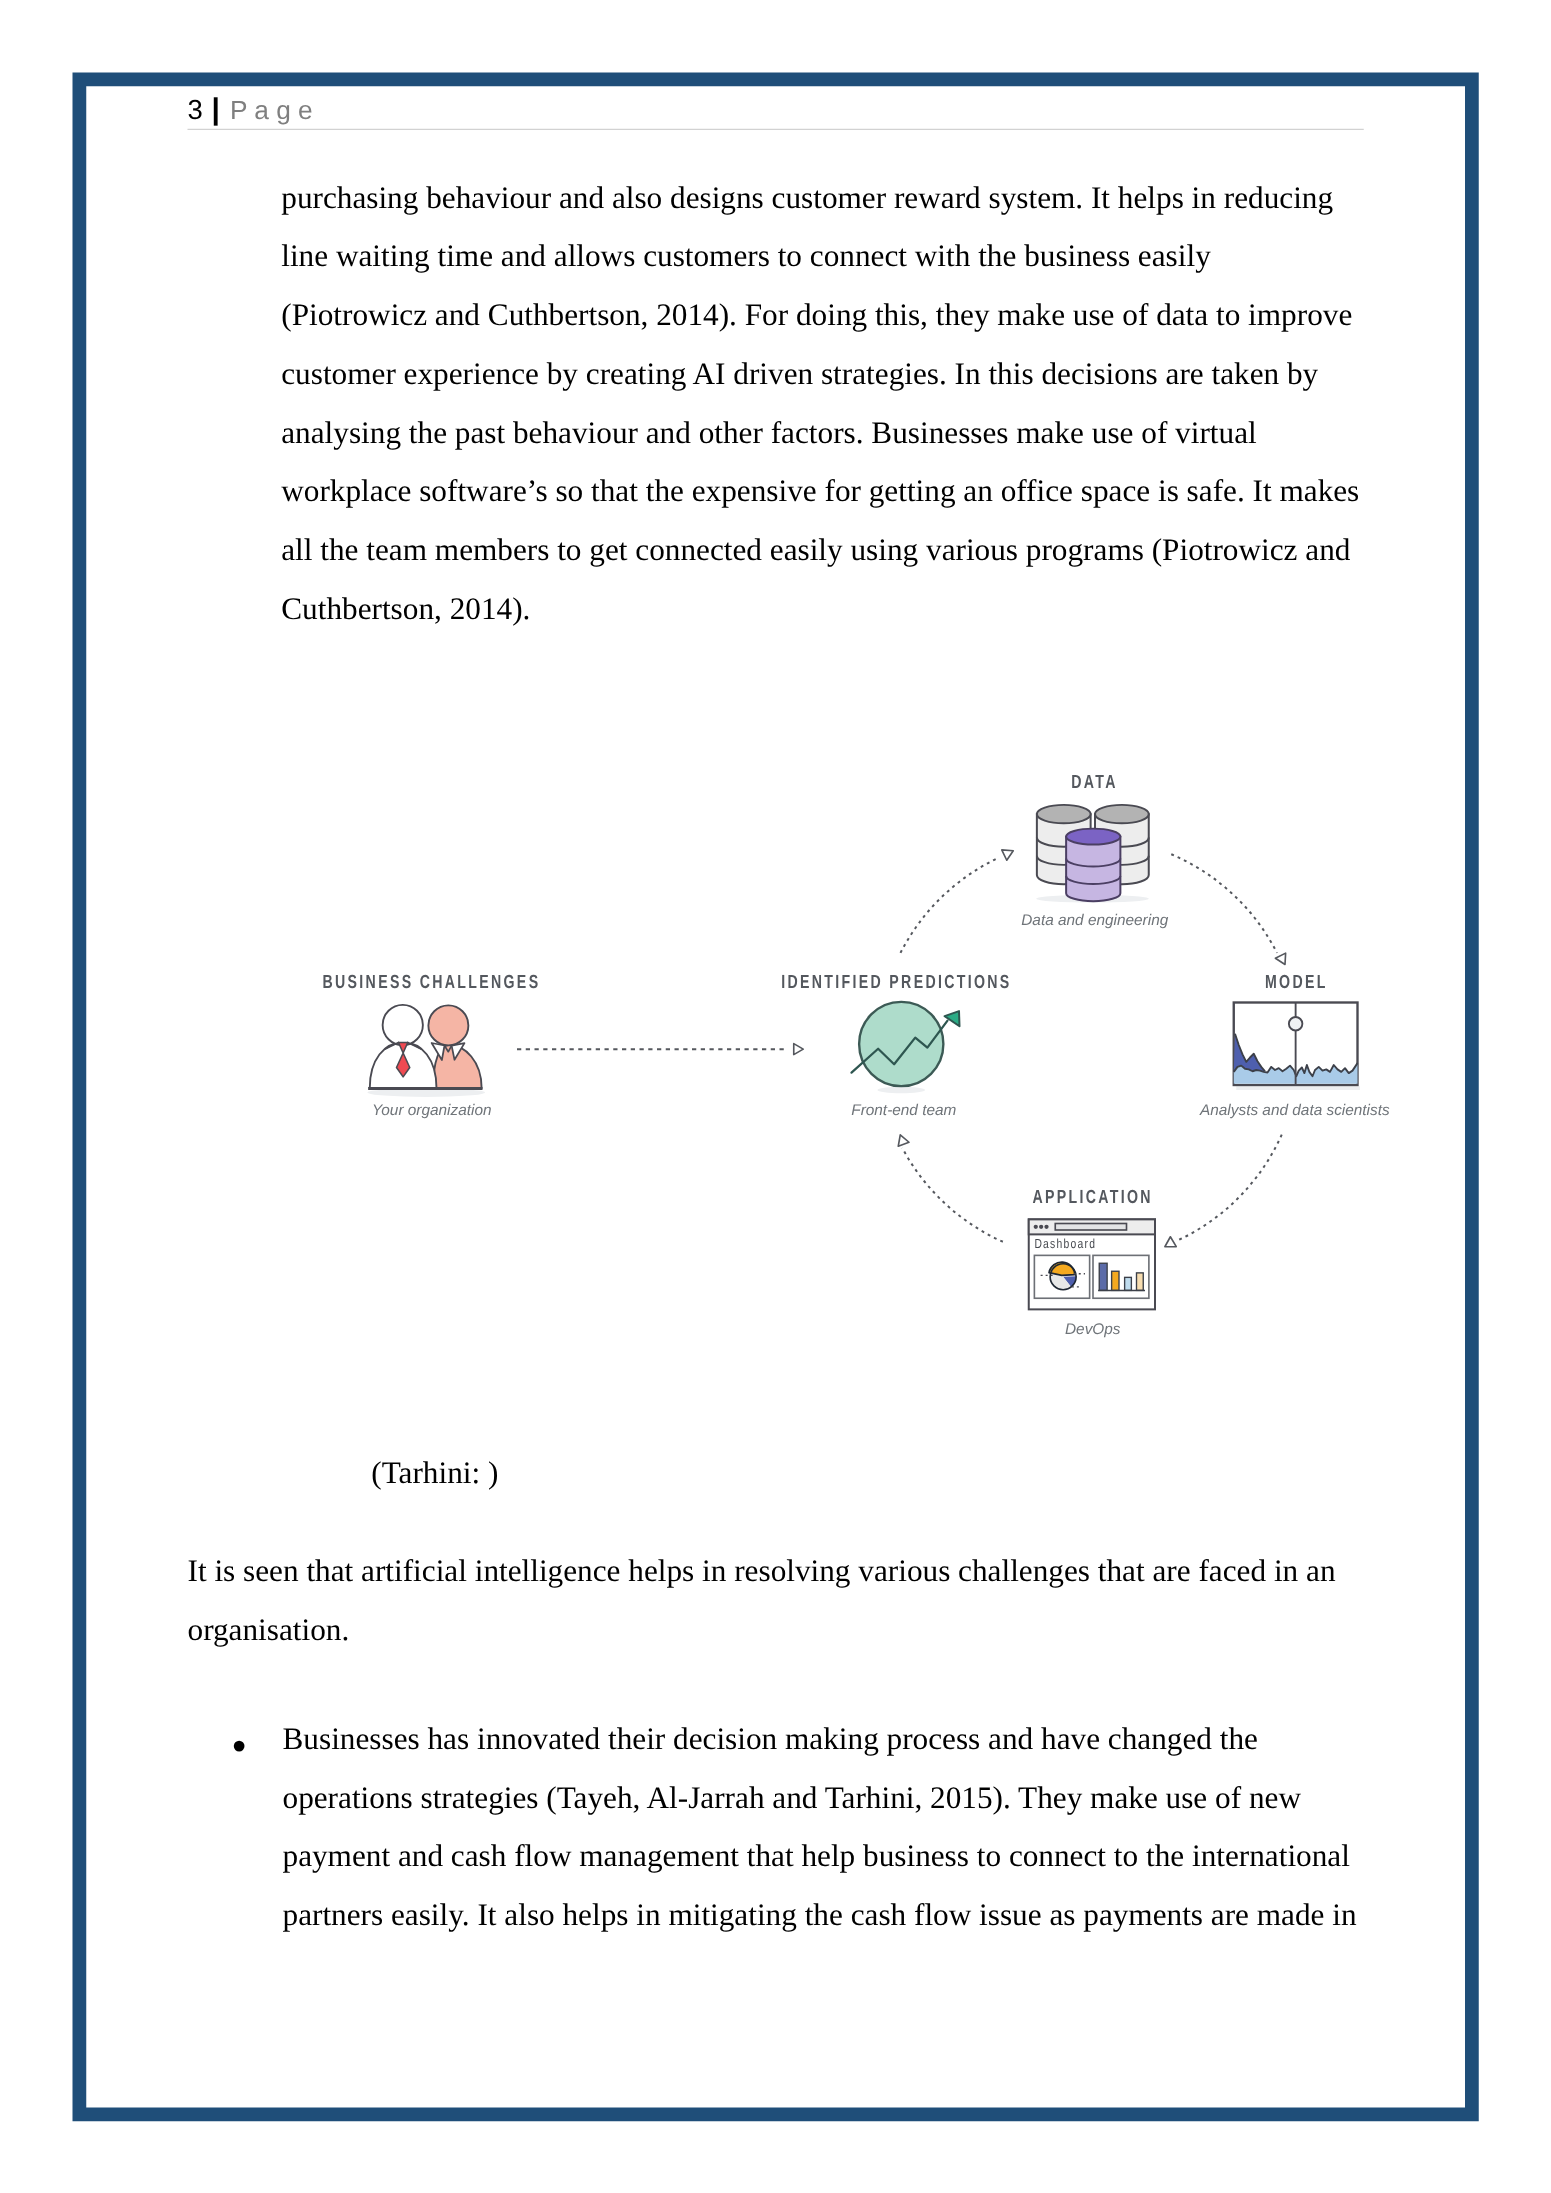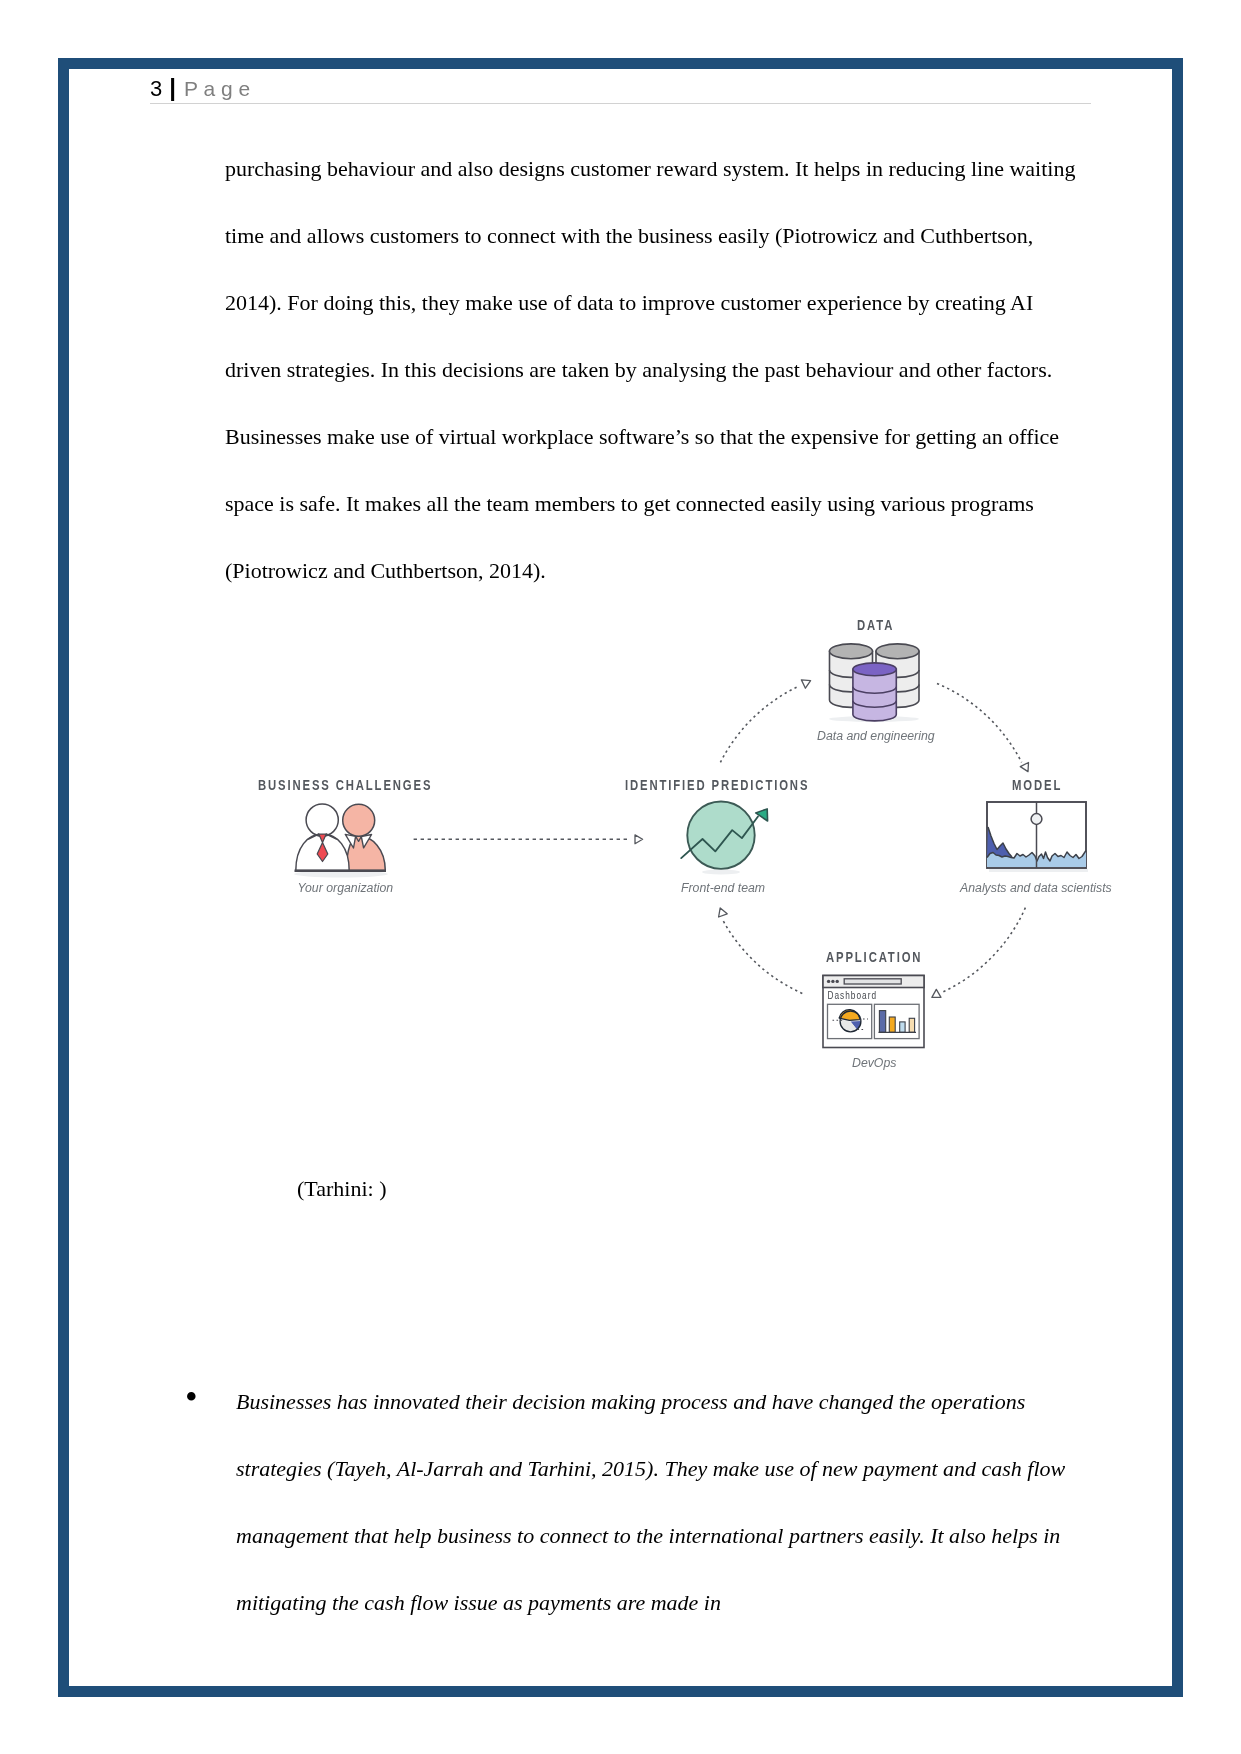--- a/index.html
+++ b/index.html
@@ -5,40 +5,41 @@
   html,body{margin:0;padding:0;}
   body{width:1241px;height:1754px;background:#ffffff;font-family:"Liberation Serif",serif;overflow:hidden;}
   .page{position:absolute;left:0;top:0;width:1190px;height:1754px;background:#fff;}
   .page-border{position:absolute;left:58px;top:58px;width:1125px;height:1639px;border:11px solid #1f4e79;box-sizing:border-box;}
   .header{position:absolute;left:150px;top:74px;}
   .hdr-text{font-family:"Liberation Sans",sans-serif;font-size:22px;}
   .hdr-num{color:#000;}
   .hdr-bar{color:#000;font-weight:bold;padding:0 6px 0 7px;font-size:24px;}
   .hdr-page{color:#7f7f7f;letter-spacing:0px;padding-left:2px;font-size:21px;}
   .hdr-rule{position:absolute;left:150px;top:103px;width:941px;height:1.4px;background:#d2d2d2;}
-  .tx{position:absolute;font-size:22px;color:#000;line-height:67px;text-align:left;white-space:pre-wrap;margin:0;}
+  .tx{position:absolute;font-size:25px;color:#000;line-height:47px;text-align:left;white-space:pre-wrap;margin:0;}
   .bullet-dot{position:absolute;font-size:36px;line-height:1;color:#000;}
   .diagram-svg{position:absolute;left:0;top:0;}
 </style>
 </head>
 <body>
 
 <div class="page">
   <div class="page-border" style="border-color: rgb(31, 78, 121);"></div>
 
   <div class="header"><span class="hdr-text hdr-num" style="color: rgb(0, 0, 0);">3</span><span class="hdr-text hdr-bar">|</span><span class="hdr-text hdr-page" style="color: rgb(127, 127, 127);">P a g e</span></div>
   <div class="hdr-rule" style="background-color: rgb(210, 210, 210);"></div>
 
   <p class="tx" style="left:225px;top:135px;width:864px;">purchasing behaviour and also designs customer reward system. It helps in reducing line waiting time and allows customers to connect with the business easily (Piotrowicz and Cuthbertson, 2014). For doing this, they make use of data to improve customer experience by creating AI driven strategies. In this decisions are taken by analysing the past behaviour and other factors. Businesses make use of virtual workplace software’s so that the expensive for getting an office space is safe. It makes all the team members to get connected easily using various programs (Piotrowicz and Cuthbertson, 2014).</p>
 
   <p class="tx" style="left:297px;top:1155px;">(Tarhini: )</p>
 
+  <p class="tx" style="left:150px;top:1234px;width:925px;">It is seen that artificial intelligence helps in resolving various challenges that are faced in an organisation.</p>
 
   <span class="bullet-dot" style="left:185px;top:1379px;">•</span>
-  <p class="tx" style="left:236px;top:1368px;width:864px;font-style:italic;">Businesses has innovated their decision making process and have changed the operations strategies (Tayeh, Al-Jarrah and Tarhini, 2015). They make use of new payment and cash flow management that help business to connect to the international partners easily. It also helps in mitigating the cash flow issue as payments are made in</p>
+  <p class="tx" style="left:226px;top:1368px;width:864px;">Businesses has innovated their decision making process and have changed the operations strategies (Tayeh, Al-Jarrah and Tarhini, 2015). They make use of new payment and cash flow management that help business to connect to the international partners easily. It also helps in mitigating the cash flow issue as payments are made in</p>
 
   <svg class="diagram-svg" width="1241" height="1754" viewBox="0 0 1241 1754" xmlns="http://www.w3.org/2000/svg">
   <g fill="none" stroke="#55585e" stroke-width="1.6" stroke-dasharray="2.3 3.3" stroke-linecap="butt">
     <path d="M 720.4 762.3 A 169 169 0 0 1 796.9 687.1"></path>
     <path d="M 937.0 683.4 A 169 169 0 0 1 1021.6 762.3"></path>
     <path d="M 1025.4 907.7 A 169 169 0 0 1 942.4 992.2"></path>
     <path d="M 802.3 993.4 A 169 169 0 0 1 721.8 918.3"></path>
     <path stroke-dasharray="3.4 3.6" d="M 413.6 839.3 L 629 839.3"></path>
   </g>
   <g fill="#ffffff" stroke="#55585e" stroke-width="1.3" stroke-linejoin="round">

